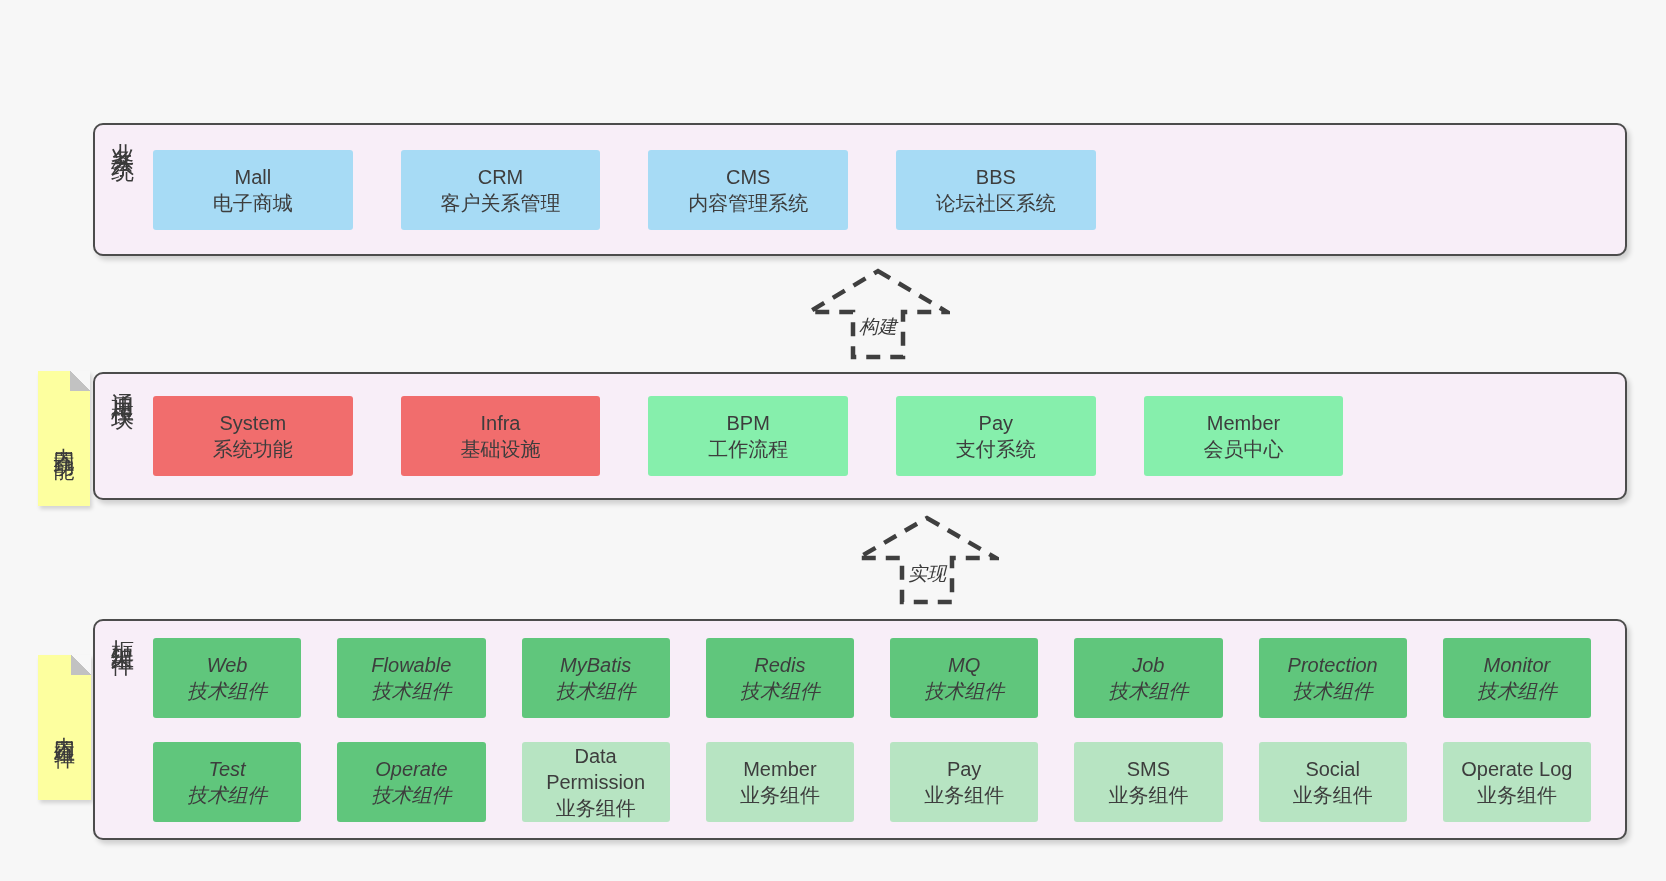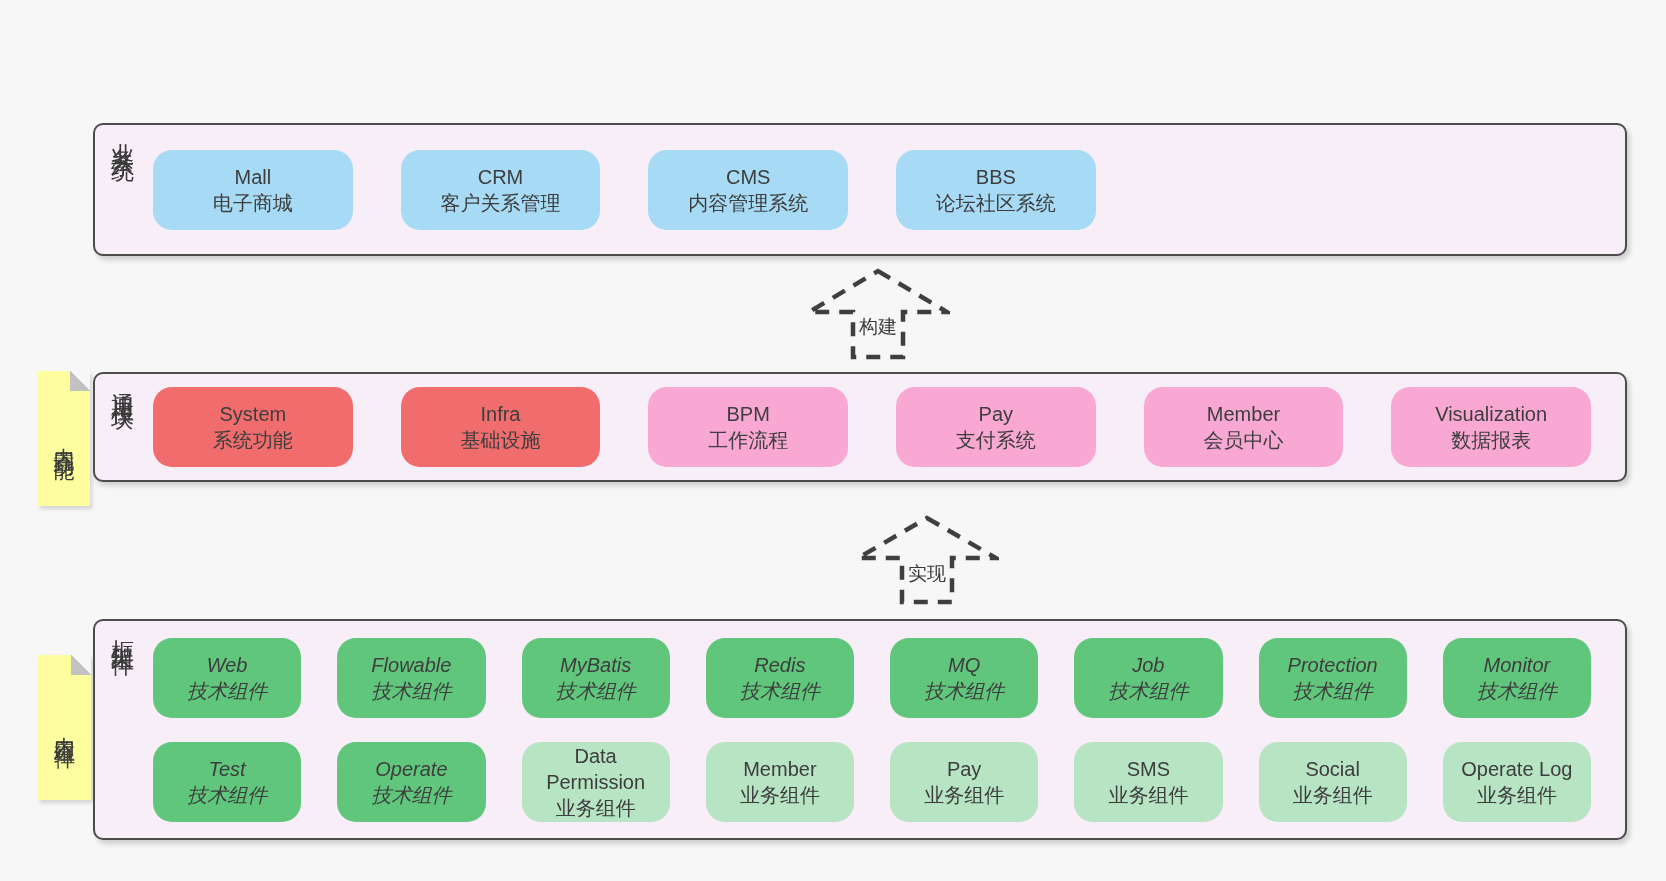--- a/index.html
+++ b/index.html
@@ -4,55 +4,55 @@
 <style>
   html,body{margin:0;padding:0;background:#f7f7f7;}
   .canvas{position:relative;width:1666px;height:881px;background:#f7f7f7;overflow:hidden;
           font-family:"Liberation Sans",sans-serif;color:#3d3d3d;}
 
   
   .sec{position:absolute;left:93px;width:1534px;box-sizing:border-box;
        background:#f8eef8;border:2px solid #4c4c4c;border-radius:10px;
        box-shadow:3px 4px 5px rgba(0,0,0,0.16);}
   .sec-top{top:123px;height:133px;}
-  .sec-mid{top:372px;height:110px;}
+  .sec-mid{top:372px;height:128px;}
   .sec-bot{top:619px;height:221px;}
 
   .vlabel{position:absolute;left:13px;top:0;bottom:0;display:flex;align-items:center;
           writing-mode:vertical-rl;text-orientation:upright;font-size:23px;
           letter-spacing:5px;color:#3a3a3a;white-space:nowrap;}
 
   .boxes{position:absolute;left:58px;right:34px;top:0;bottom:0;
          display:grid;align-content:center;}
   .g6{grid-template-columns:repeat(6,1fr);column-gap:48px;}
   .g8{grid-template-columns:repeat(8,1fr);column-gap:36px;row-gap:24px;}
 
-  .bx{height:80px;border-radius:19px;display:flex;flex-direction:column;
+  .bx{height:80px;border-radius:3px;display:flex;flex-direction:column;
       align-items:center;justify-content:center;text-align:center;
       font-size:20px;line-height:26px;padding:0 4px;box-sizing:border-box;}
   .bx .t,.bx .s{width:100%;}
   .c-blue{background:#a7dbf5;}
   .c-red{background:#f16d6d;}
-  .c-pink{background:#f9a8d4;}
+  .c-pink{background:#86efac;}
   .c-green{background:#60c67c;font-style:italic;}
   .c-lgreen{background:#b7e4c2;}
 
   
   .sticky{position:absolute;left:38px;background:#fdff9f;
           box-shadow:2px 3px 4px rgba(0,0,0,0.15);}
   .sticky-1{top:371px;width:52px;height:135px;}
   .sticky-2{top:655px;width:53px;height:145px;}
   .sticky .fold{position:absolute;top:0;right:0;width:20px;height:20px;
           background:linear-gradient(to bottom left,#f7f7f7 49.5%,#c2c2c2 50%);}
   .sticky .stxt{position:absolute;inset:0;display:flex;align-items:center;justify-content:center;
           writing-mode:vertical-rl;text-orientation:upright;font-size:21px;
           letter-spacing:4px;color:#3a3a3a;}
 
   
-  .arrow{position:absolute;width:144px;}
+  .arrow{position:absolute;width:144px;font-style:italic;}
   .arrow-1{left:806px;top:268px;height:92px;}
   .arrow-2{left:855px;top:515px;height:90px;}
   .arrow svg{position:absolute;inset:0;}
   .arrow .alabel{position:absolute;left:0;right:0;top:46px;text-align:center;
           font-size:19px;color:#3a3a3a;}
 </style>
 </head>
 <body>
 
 <div class="canvas">
@@ -107,24 +107,20 @@
         <div class="s">工作流程</div>
       </div>
       <div class="bx c-pink">
         <div class="t">Pay</div>
         <div class="s">支付系统</div>
       </div>
       <div class="bx c-pink">
         <div class="t">Member</div>
         <div class="s">会员中心</div>
       </div>
-      <div class="bx c-pink">
-        <div class="t">Visualization</div>
-        <div class="s">数据报表</div>
-      </div>
     </div>
   </div>
 
   <div class="arrow arrow-2">
     <svg viewBox="0 0 144 90">
       <polygon points="72,3 141,43 97,43 97,87 47,87 47,43 3,43" fill="none" stroke="#3f3f3f" stroke-width="4.5" stroke-dasharray="14 10"></polygon>
     </svg>
     <div class="alabel">实现</div>
   </div>
 

